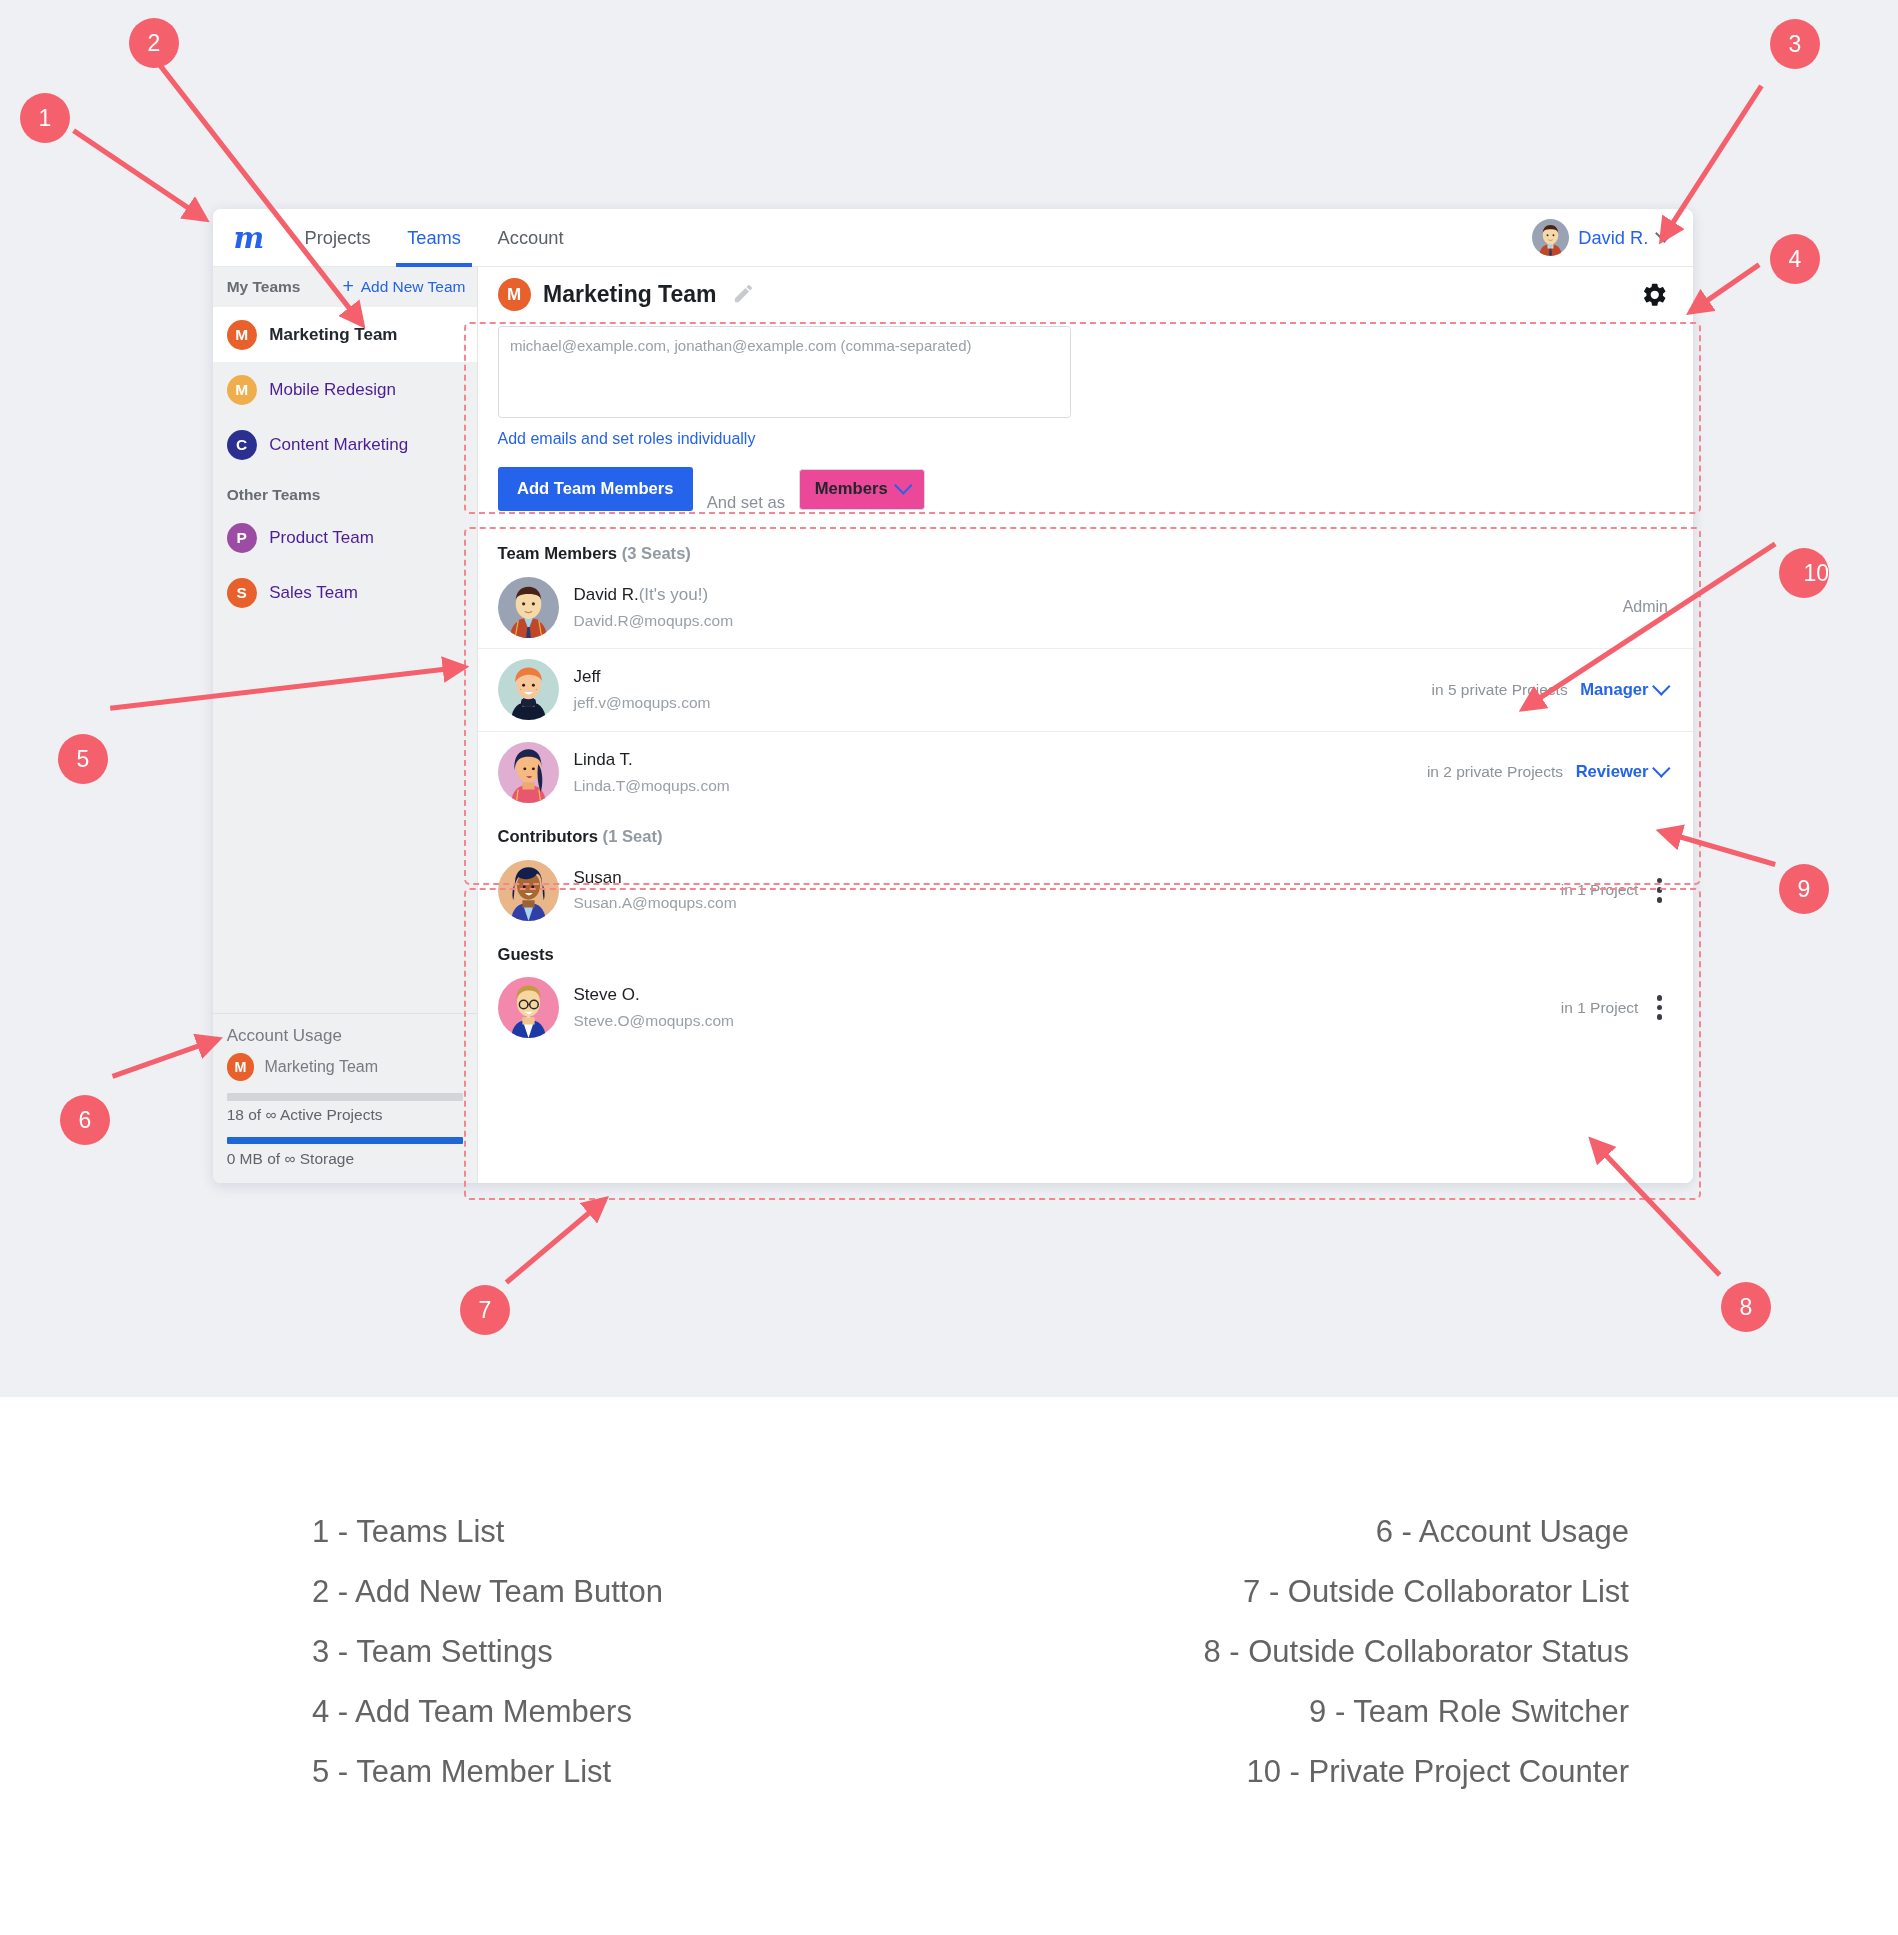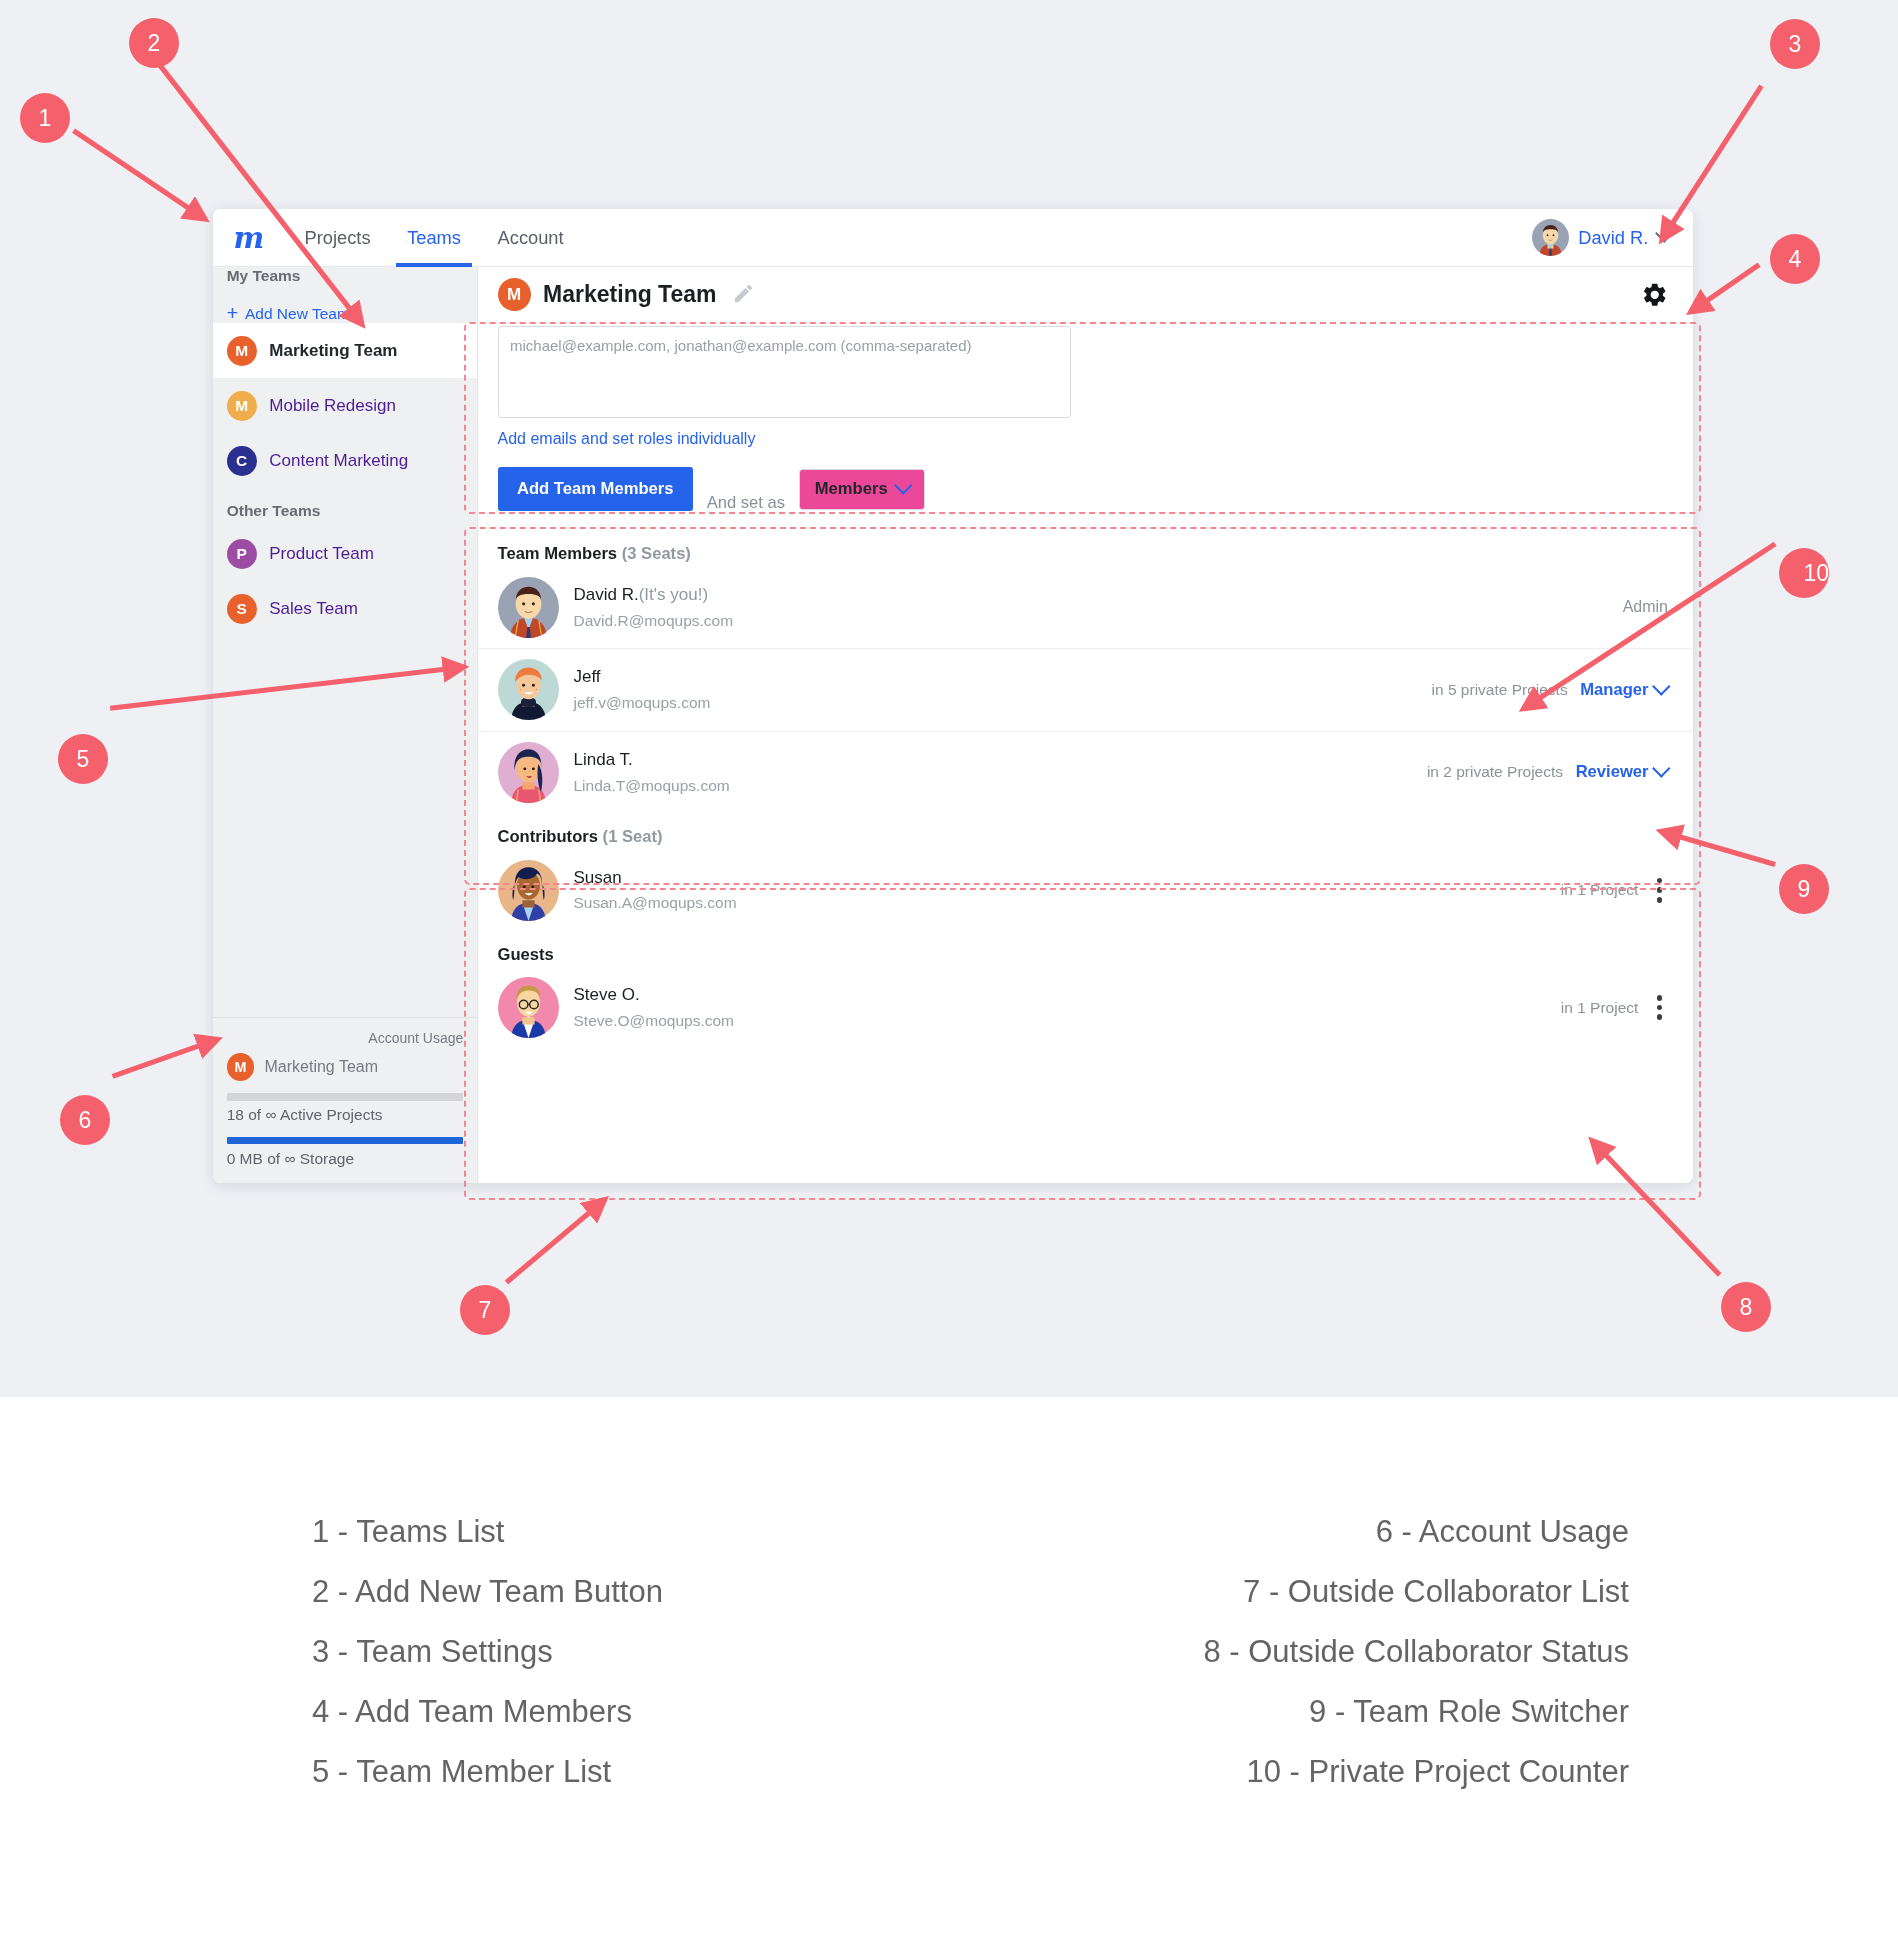--- a/index.html
+++ b/index.html
@@ -89,25 +89,24 @@
 
   
   #sidebar {
     width: 265px; min-width: 265px;
     background: #eff0f2;
     border-right: 1.1px solid #e3e5e8;
     display: flex; flex-direction: column;
   }
   #sidebar-scroll { flex: 1; min-height: 0; }
   .side-head {
-    height: 56px;
-    display: flex; 
+    height: 40px;
+    display: flex; align-items: center;
     justify-content: space-between;
     padding: 0 11.5px 0 13.7px;
-    flex-direction: column;
   }
   .side-head .label {
     font-size: 15.5px; font-weight: bold; color: #676c73;
   }
   .add-new {
     display: flex; align-items: center; gap: 6.9px;
     font-size: 15.5px; color: #2563eb; cursor: pointer;
   }
   .plus {
     font-size: 19.5px; color: #2563eb; line-height: 0.8;
@@ -130,21 +129,21 @@
   .section-label {
     font-size: 15.5px; font-weight: bold; color: #676c73;
     padding: 13.7px 13.7px 6.9px 13.7px;
   }
 
   
   #account-usage {
     border-top: 1.1px solid #dfe1e4;
     padding: 12.6px 13.7px 15px 13.7px;
   }
-  #account-usage .au-title { font-size: 14px; color: #767b82; text-align: right; }
+  #account-usage .au-title { font-size: 17px; color: #767b82; }
   #au-team {
     display: flex; align-items: center; gap: 10.3px;
     margin-top: 6.9px;
   }
   #au-team .t { font-size: 16px; color: #767b82; }
   .bar-track {
     height: 7.4px; background: #d3d5d8;
     border-radius: 1.1px; margin-top: 12.6px;
     overflow: hidden;
   }

